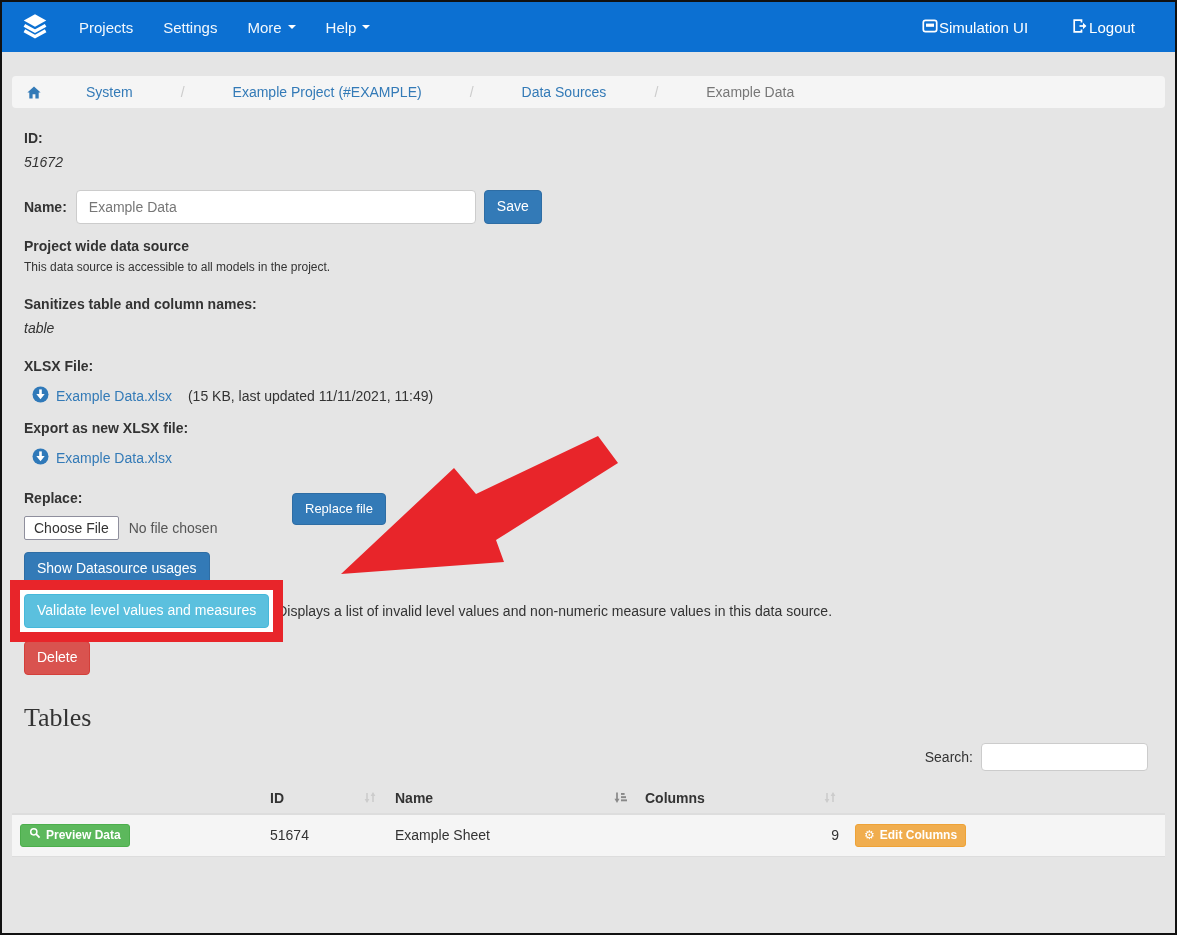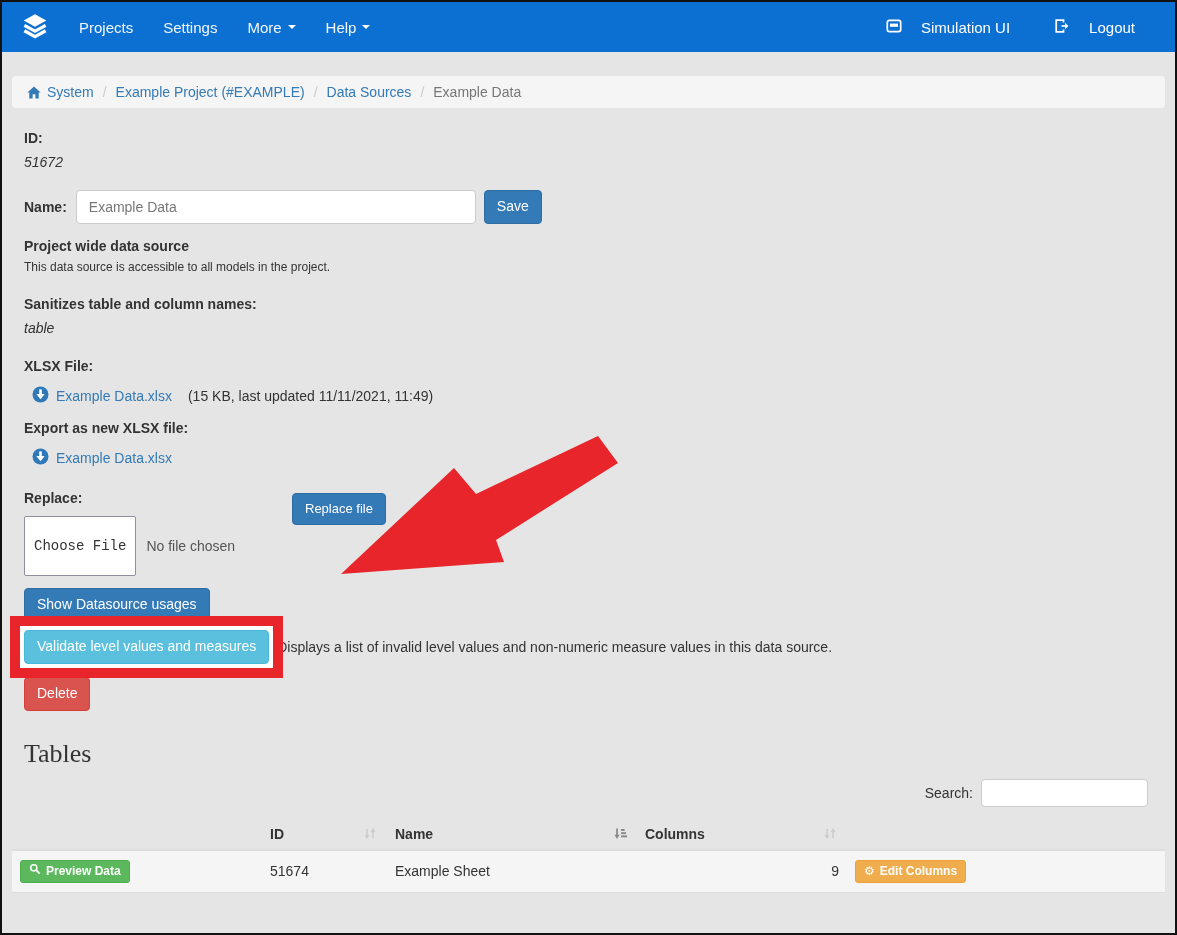--- a/index.html
+++ b/index.html
@@ -6,25 +6,25 @@
   html,body { background:#fff; }
   body { font-family:"Liberation Sans","DejaVu Sans",sans-serif; font-size:14px; color:#333; }
   .page { position:relative; width:1177px; height:935px; border:2px solid #111; background:#e5e5e5; overflow:hidden; }
 
   
   .navbar { height:50px; background:#0c70d2; display:flex; align-items:center; padding:0 25px 0 18px; }
   .brand { display:flex; align-items:center; margin-right:14px; cursor:pointer; }
   .nav-link { color:rgba(255,255,255,.95); font-size:15px; text-decoration:none; padding:0 15px; display:flex; align-items:center; cursor:pointer; }
   .caret { display:inline-block; width:0; height:0; margin-left:6px; border-left:4px solid transparent; border-right:4px solid transparent; border-top:4px solid #fff; }
   .nav-right { margin-left:auto; display:flex; align-items:center; gap:14px; }
-  .nav-right .nav-link { gap:19px; font-size:15px; color:#fff; }
+  .nav-right .nav-link { gap:1px; font-size:15px; color:#fff; }
 
   
   .content { padding:0 10px; }
-  .breadcrumb { margin-top:24px; background:#f5f5f5; border-radius:4px; padding:8px 15px; display:flex; align-items:center; }
+  .breadcrumb { margin-top:24px; background:#f5f5f5; border-radius:4px; padding:8px 15px; display:flex; align-items:center;gap:39px; }
   .crumb { color:#337ab7; text-decoration:none; cursor:pointer; }
   .crumb-sep { color:#ccc; padding:0 9px; }
   .crumb-current { color:#777; }
   .home-icon { margin-right:6px; display:inline-flex; }
 
   .inner { padding:0 12px; }
   .lbl { font-weight:bold; color:#333; }
   .mt-lg { margin-top:22px; } .mt-md { margin-top:14px; } .mt-sm { margin-top:8px;font-style:italic; }
 
   
@@ -39,21 +39,21 @@
   .small-text { font-size:12px; margin-top:6px; }
 
   
   .file-row { display:flex; align-items:center; margin-top:12px; margin-left:8px; }
   .file-row a { color:#337ab7; text-decoration:none; margin-left:7px; cursor:pointer; }
   .file-meta { margin-left:16px; color:#333; }
 
   
   .replace-wrap { position:relative; margin-top:22px; }
   .file-input-row { display:flex; align-items:center; margin-top:10px; }
-  .choose-file { border:1px solid #8f8f9d; background:#fff; border-radius:2px; padding:21px 9px; font-size:14px; color:#333; cursor:pointer;font-family:Liberation Mono, monospace; }
+  .choose-file { border:1px solid #8f8f9d; background:#fff; border-radius:2px; padding:3px 9px; font-size:14px; color:#333; cursor:pointer; }
   .no-file { margin-left:10px; color:#555; }
   .replace-btn { position:absolute; left:268px; top:3px; font-size:13px; }
 
   h2.section { font-size:26px; font-weight:400; color:#333; }
   .manage-h { margin-top:26px; }
   .manage-btn-row { margin-top:12px; }
 
   
   .validate-wrap { position:relative; display:inline-block; border:10px solid #e8252a; padding:4px; margin:-6px 0 0 -14px; background:#fff; z-index:3; }
   .validate-desc { color:#333; vertical-align:middle; margin-left:-6px; position:relative; z-index:1; }

